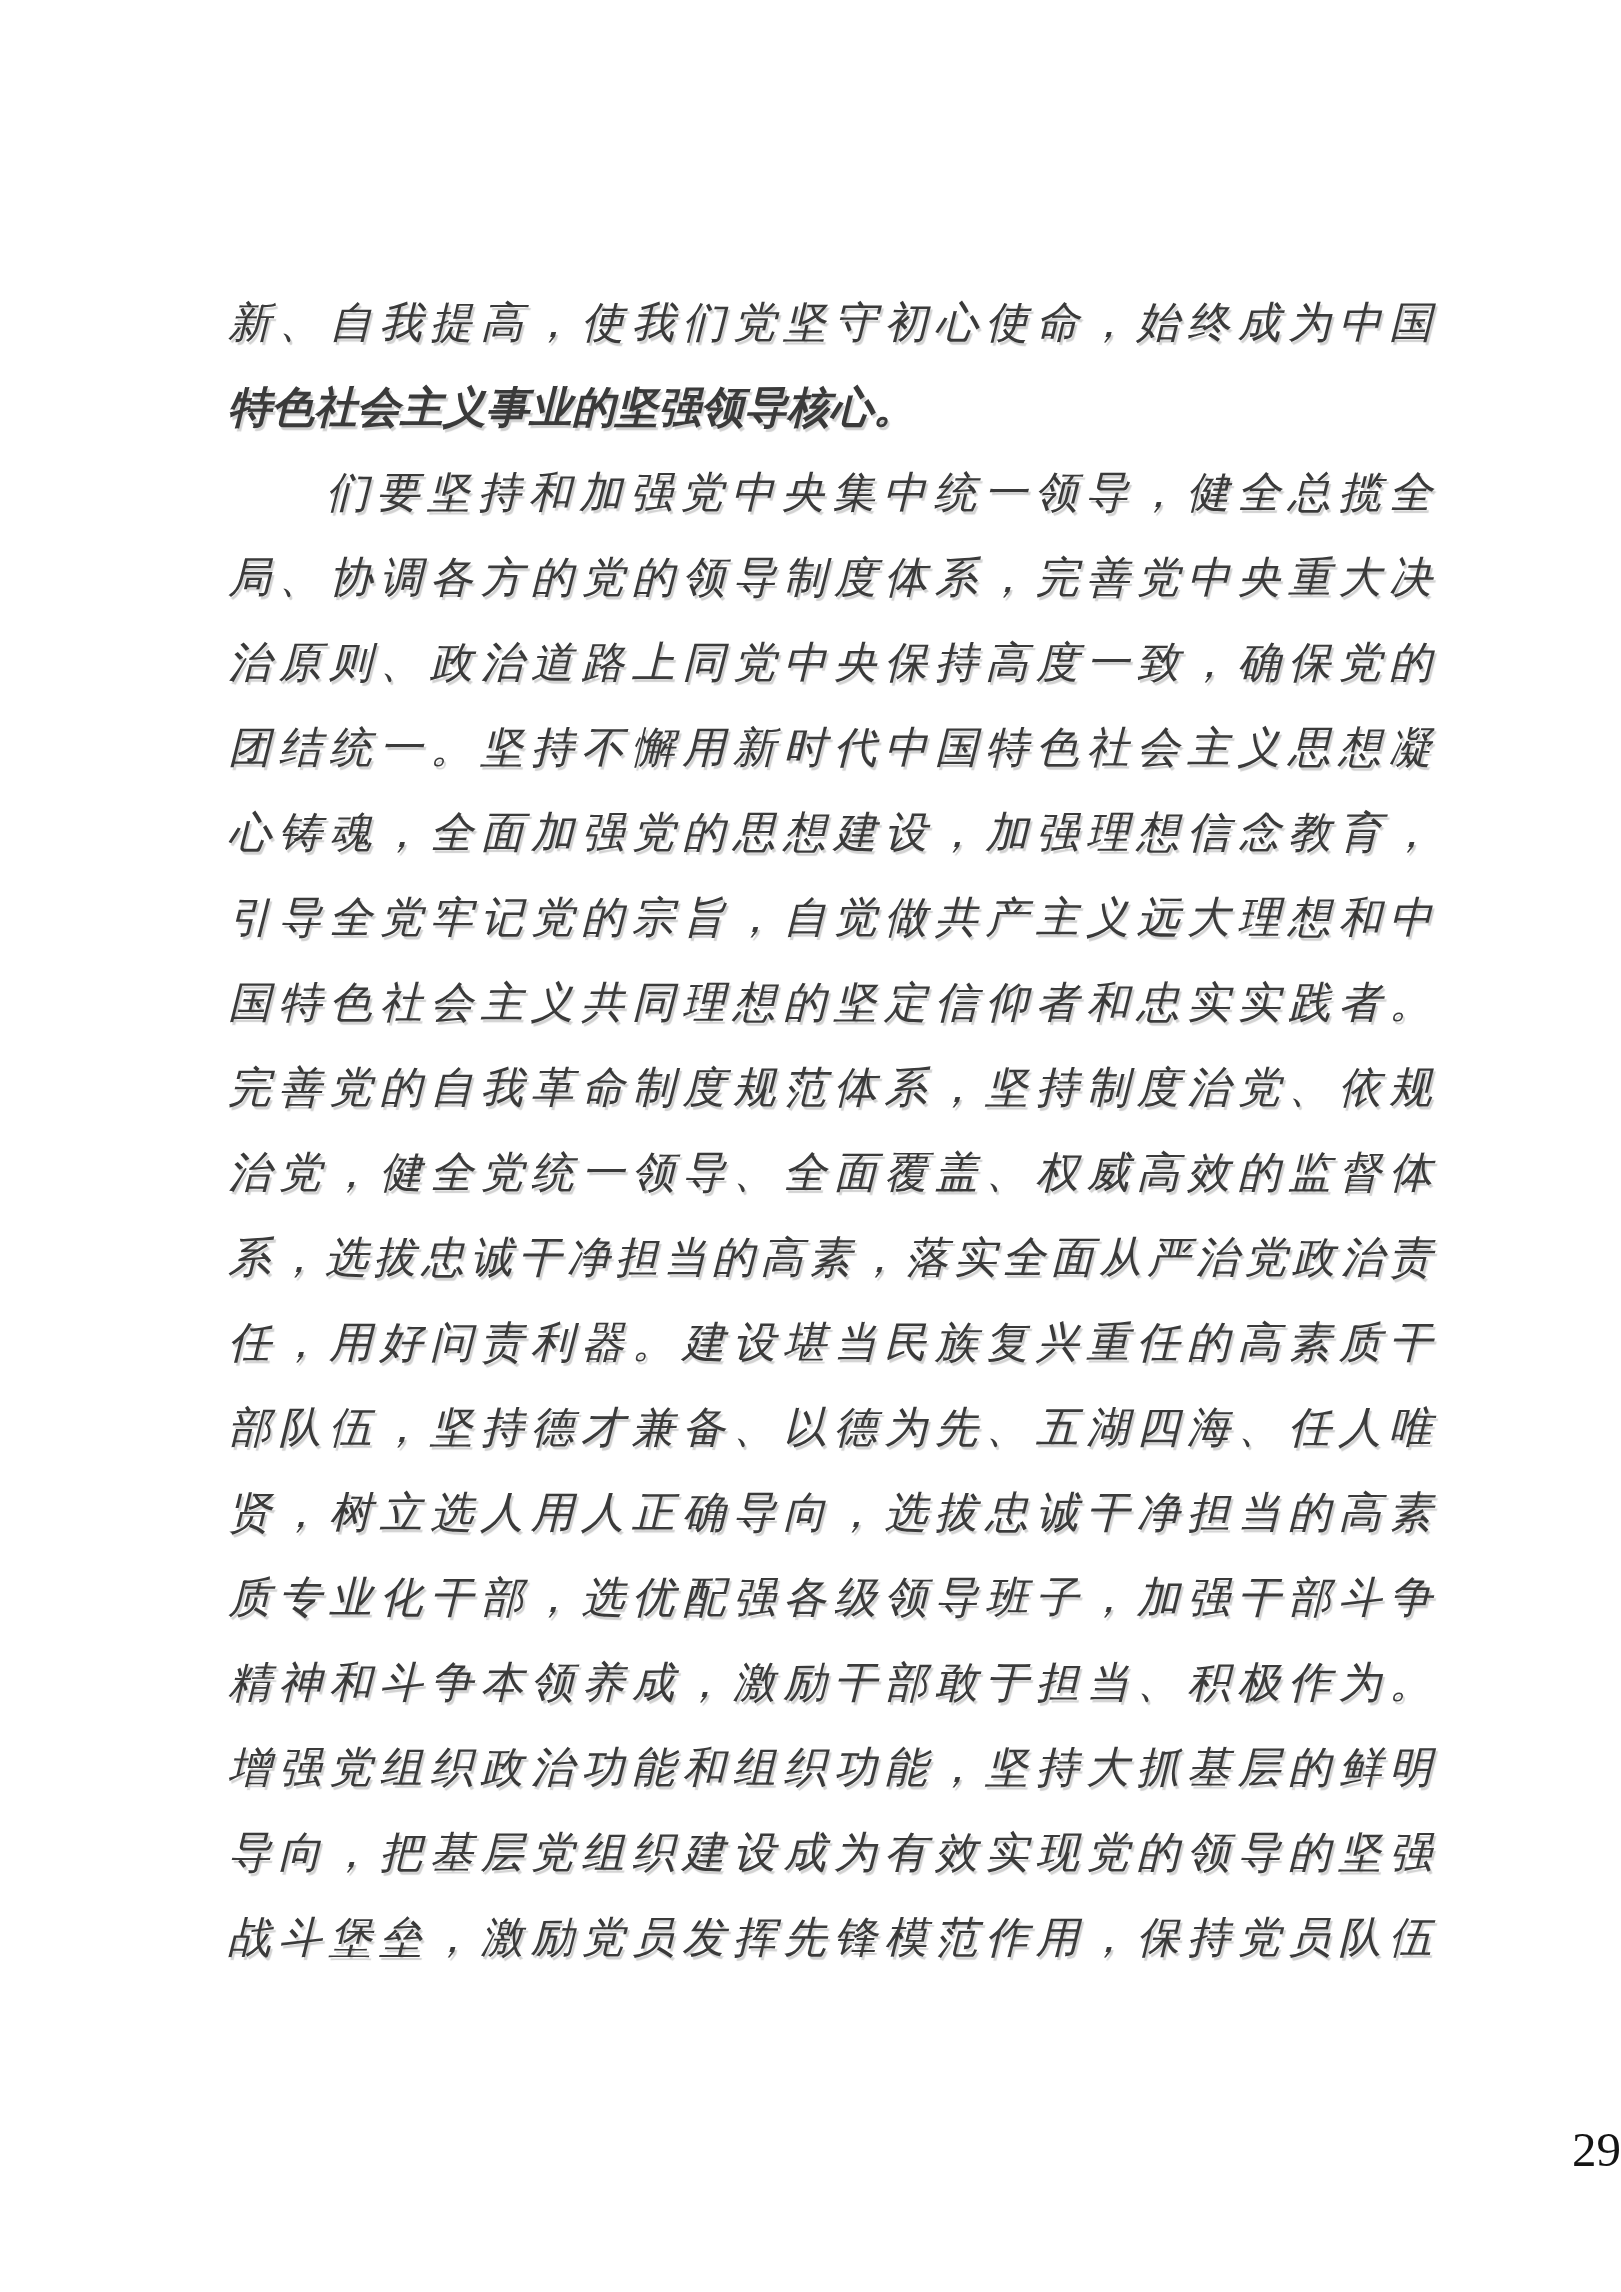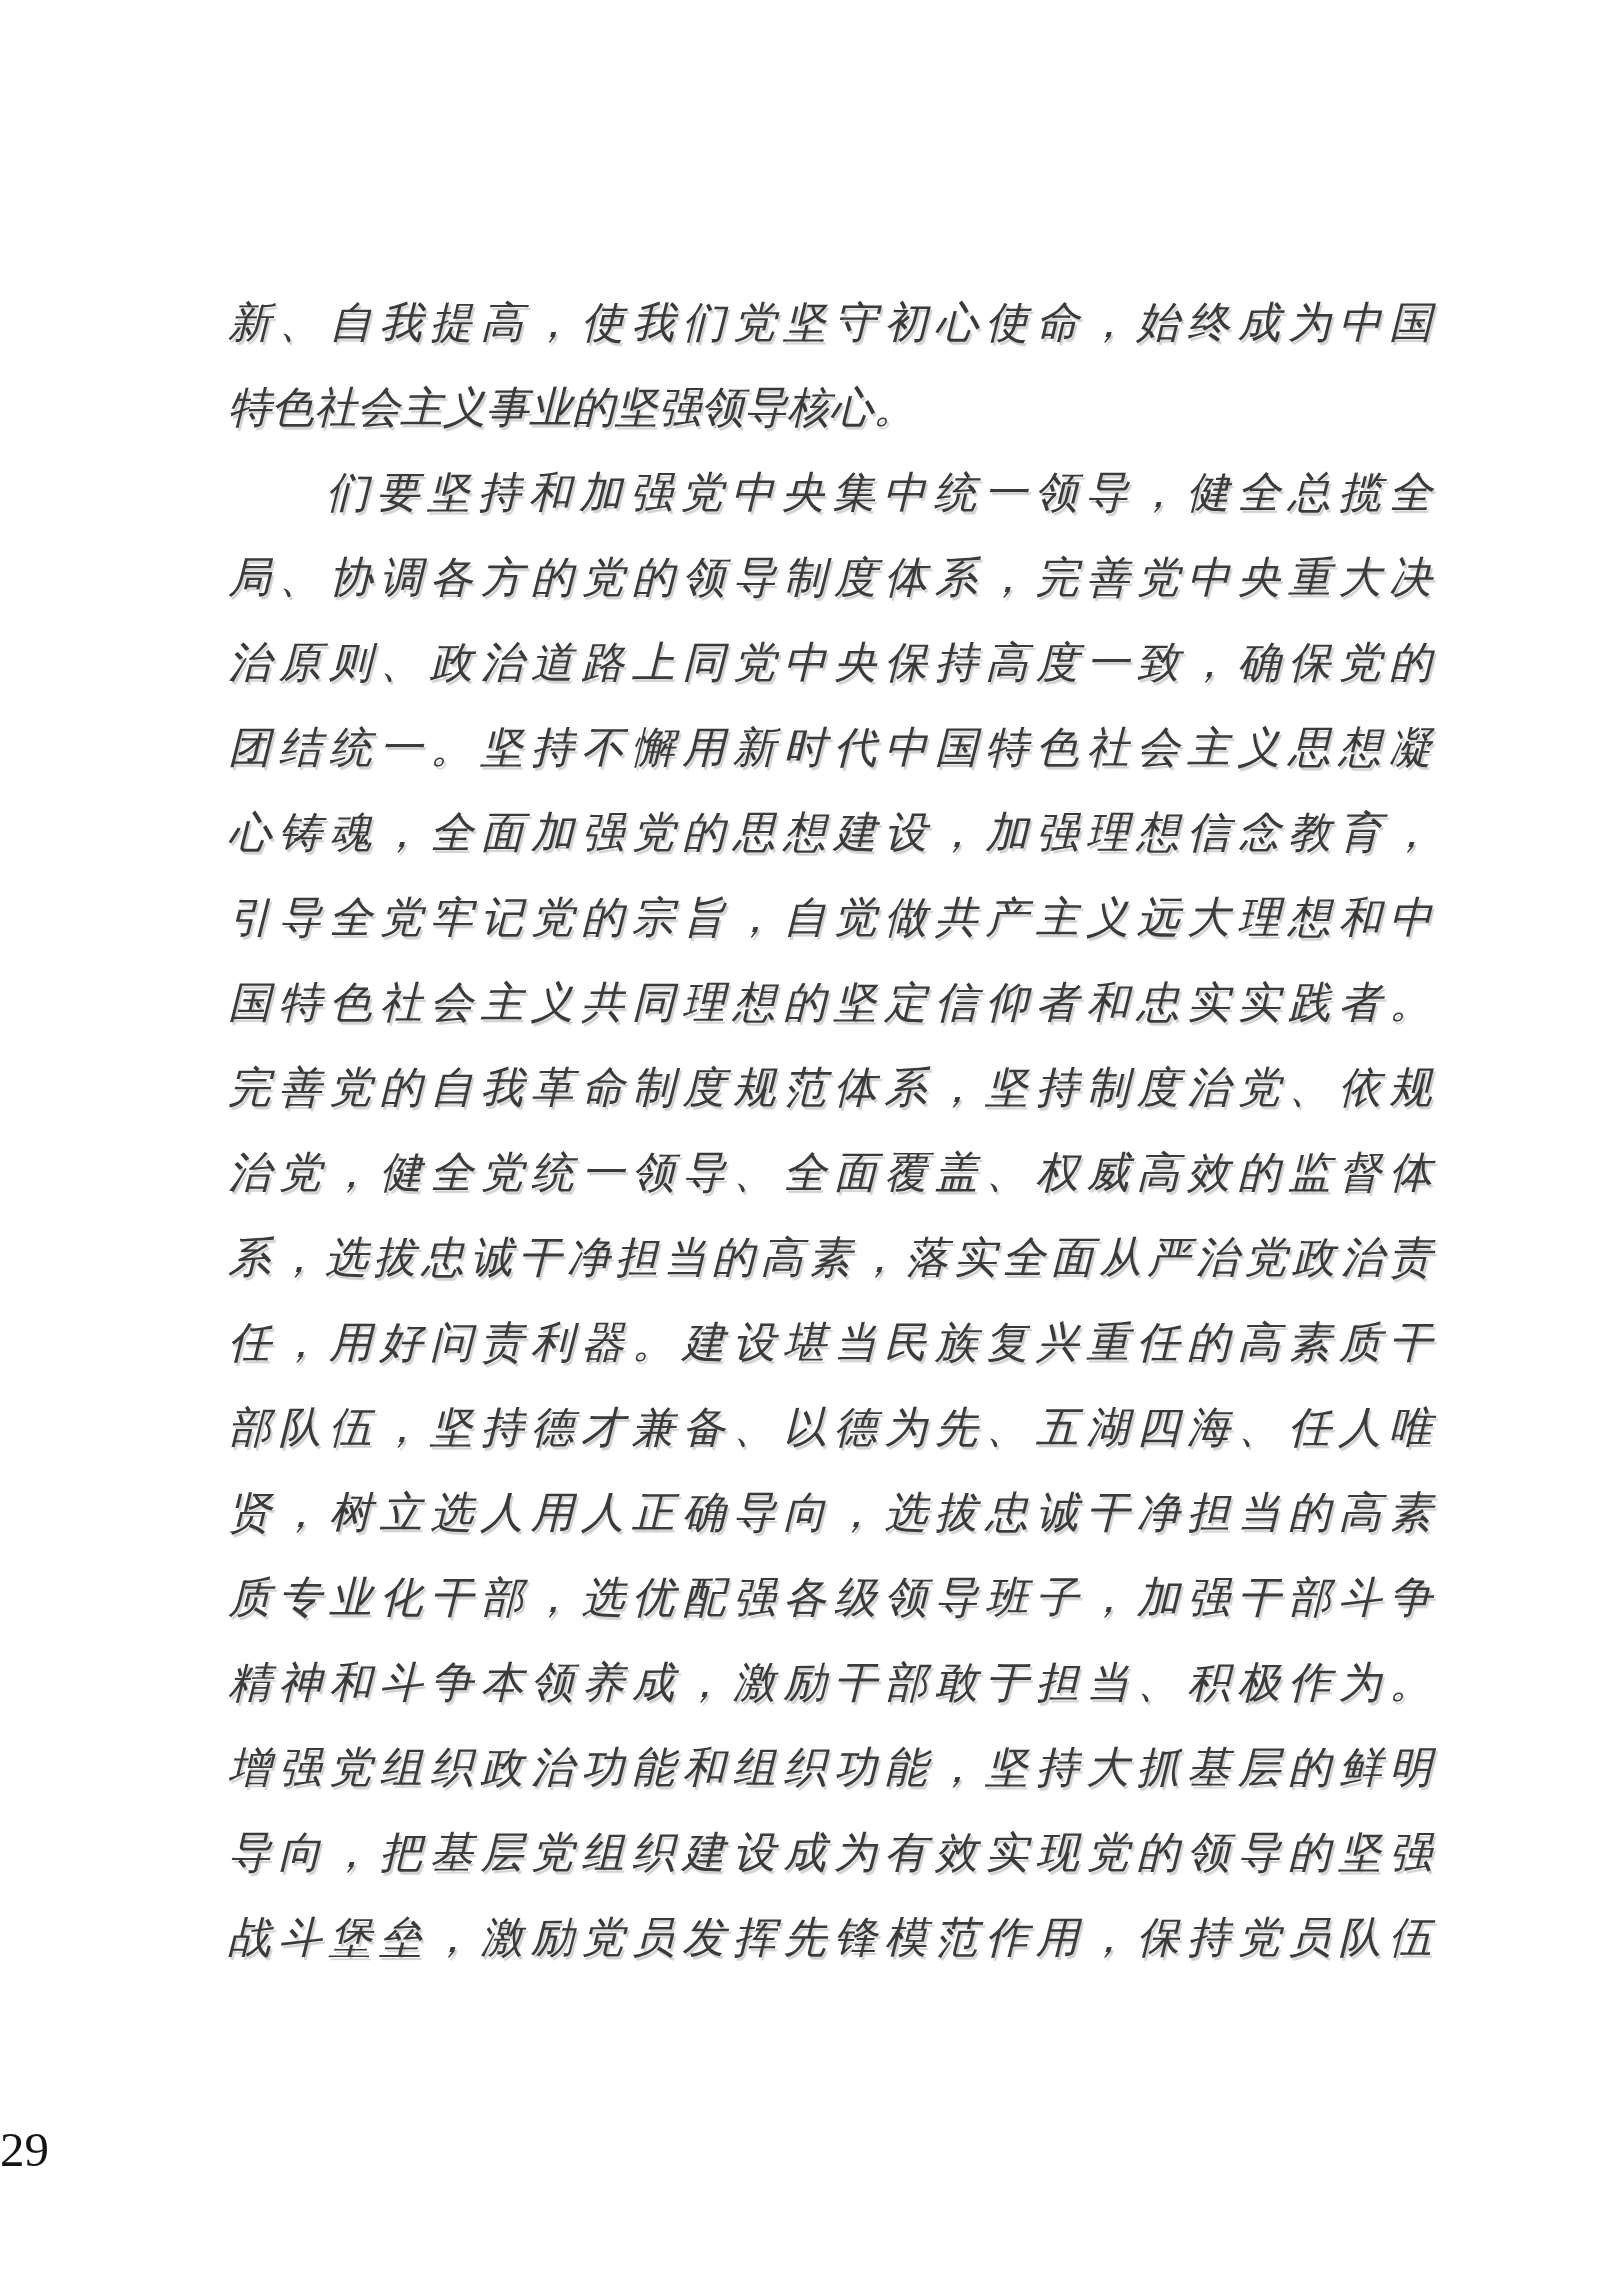--- a/index.html
+++ b/index.html
@@ -35,31 +35,32 @@
   .line {
     height: 85px;
     text-align: justify;
     text-align-last: justify;
     white-space: nowrap;
   }
   
   .line.endline {
     text-align: right;
     text-align-last: left;
+    font-weight: bold;
   }
   
   .line.indent {
     text-indent: 98px;
   }
   .page-number {
     position: absolute;
     top: 2125px;
     left: 0;
     width: 100%;
-    text-align: left;
+    text-align: right;
     font-size: 49px;
     line-height: 1;
     font-style: normal;
     color: #141414;
   }
 </style>
 </head>
 <body>
 
 <div class="page">

